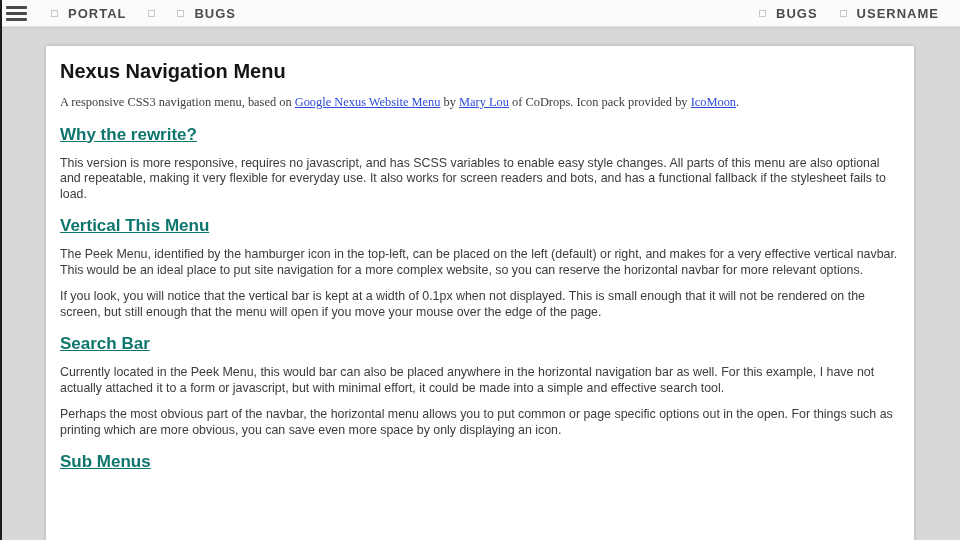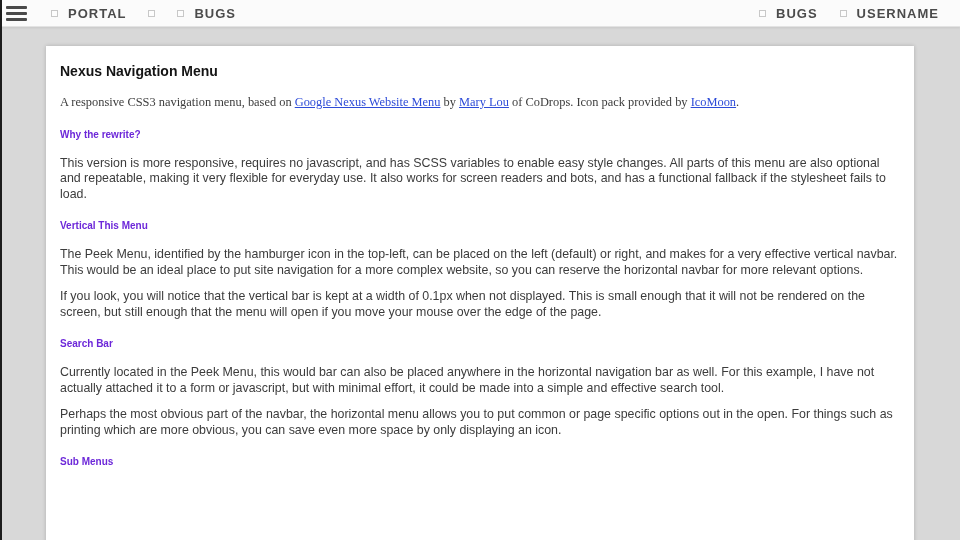--- a/index.html
+++ b/index.html
@@ -30,27 +30,27 @@
   }
   .tofu{width:7px;height:7px;border:1px solid #c8c8c8;display:inline-block;box-sizing:border-box;background:#fdfdfd;}
   .caret-slot{display:flex;align-items:center;padding:0 11px;height:27px;cursor:pointer;}
   
   .card{
     position:absolute;left:46px;top:46px;width:868px;height:620px;
     background:#ffffff;box-shadow:0 0 4px rgba(0,0,0,0.20);
     box-sizing:border-box;padding:12px 14px;
   }
   .card h1{
-    margin:2px 0 12px 0;font-size:14px;line-height:23px;color:#141414;font-weight:bold;
+    margin:2px 0 12px 0;font-size:20px;line-height:23px;color:#141414;font-weight:bold;
   }
   .card p{
     margin:11px 0;font-size:12.4px;line-height:15.5px;color:#3c3c3c;
   }
   .card h2{
-    margin:15px 0 12px 0;font-size:10px;line-height:18px;color:#6d28d9;font-weight:bold;
+    margin:15px 0 12px 0;font-size:17px;line-height:18px;color:#0f766e;font-weight:bold;text-decoration:underline;
   }
   .card .intro{margin-top:0;font-family:Liberation Serif, serif;}
   a.link{color:#2d4bd8;text-decoration:underline;cursor:pointer;}
 </style>
 </head>
 <body>
 
 <div class="peek-edge"></div>
 
 <div class="navbar">

